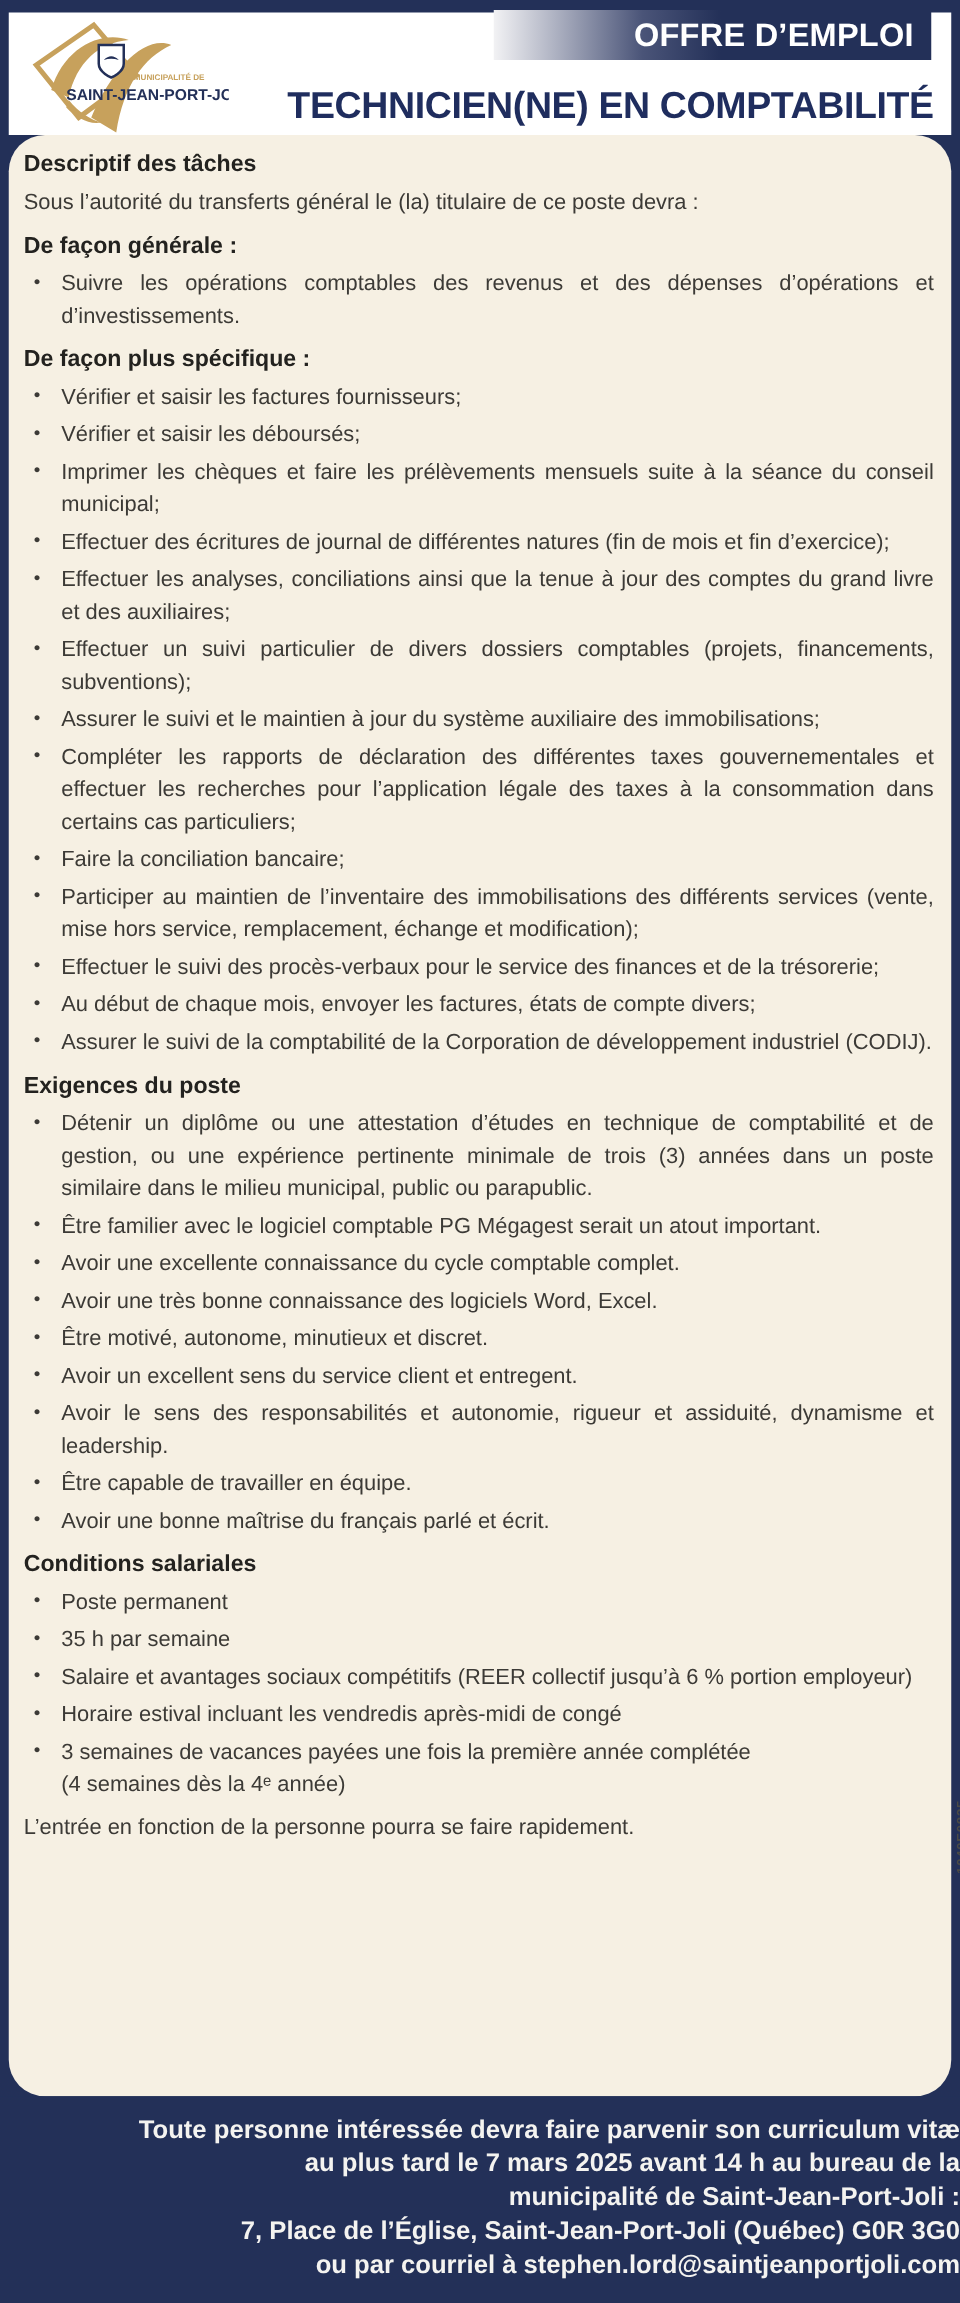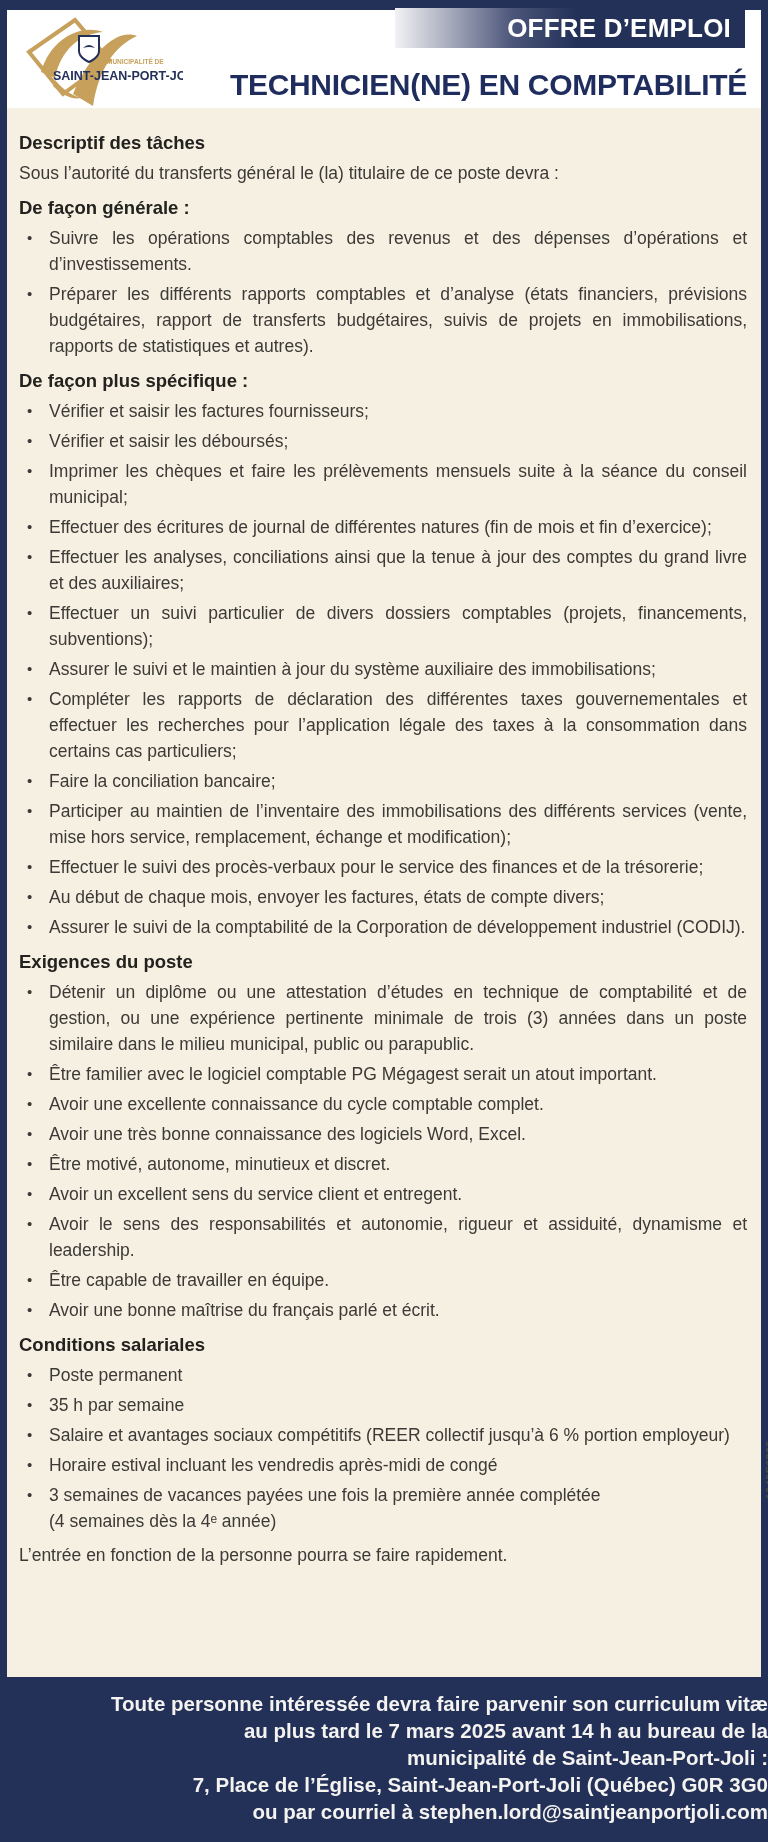--- a/index.html
+++ b/index.html
@@ -42,22 +42,23 @@
   .logo { position:absolute; left:8px; top:0; width:168px; height:98px; }
 
   
   .doc-body {
     flex:0 0 auto;
     height:1569px;
     overflow:hidden;
     background:var(--cream,#f6f0e3);
     color:var(--body-text,#3c3a36);
     font-size:17.5px; line-height:26px;
-    padding:20px 14px 0 12px;
+    padding:8px 14px 0 12px;
     box-sizing:border-box;
+    border-radius:29px;
   }
   .sec-heading {
     font-size:18.5px; line-height:26px; font-weight:bold;
     color:#23221f; margin:9px 0 4px 0;
   }
   .sec-heading:first-child { margin-top:2px; }
   .body-par { margin:2px 0 6px 0; }
   .body-par.closing { margin-top:8px; }
   ul.bullets { list-style:none; margin:0 0 2px 0; padding:0; }
   ul.bullets li {
@@ -125,21 +126,20 @@
 
       <div class="job-title">TECHNICIEN(NE) EN COMPTABILITÉ</div>
     </div>
 
     <div class="doc-body">
         <div class="sec-heading">Descriptif des tâches</div>
         <div class="body-par">Sous l’autorité du transferts général le (la) titulaire de ce poste devra :</div>
         <div class="sec-heading">De façon générale :</div>
         <ul class="bullets">
           <li>Suivre les opérations comptables des revenus et des dépenses d’opérations et d’investissements.</li>
-          <li>Préparer les différents rapports comptables et d’analyse (états financiers, prévisions budgétaires, rapport de transferts budgétaires, suivis de projets en immobilisations, rapports de statistiques et autres).</li>
         </ul>
         <div class="sec-heading">De façon plus spécifique :</div>
         <ul class="bullets">
           <li>Vérifier et saisir les factures fournisseurs;</li>
           <li>Vérifier et saisir les déboursés;</li>
           <li>Imprimer les chèques et faire les prélèvements mensuels suite à la séance du conseil municipal;</li>
           <li>Effectuer des écritures de journal de différentes natures (fin de mois et fin d’exercice);</li>
           <li>Effectuer les analyses, conciliations ainsi que la tenue à jour des comptes du grand livre et des auxiliaires;</li>
           <li>Effectuer un suivi particulier de divers dossiers comptables (projets, financements, subventions);</li>
           <li>Assurer le suivi et le maintien à jour du système auxiliaire des immobilisations;</li>

